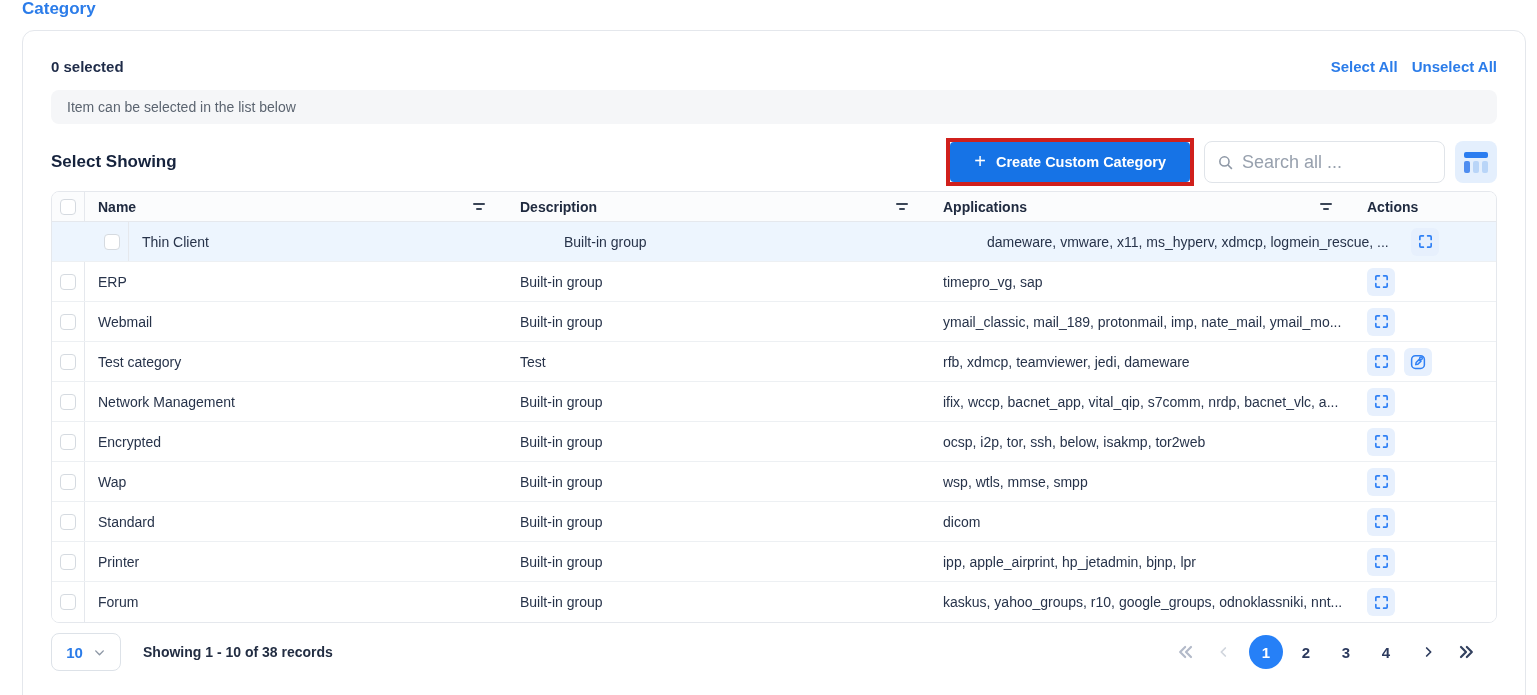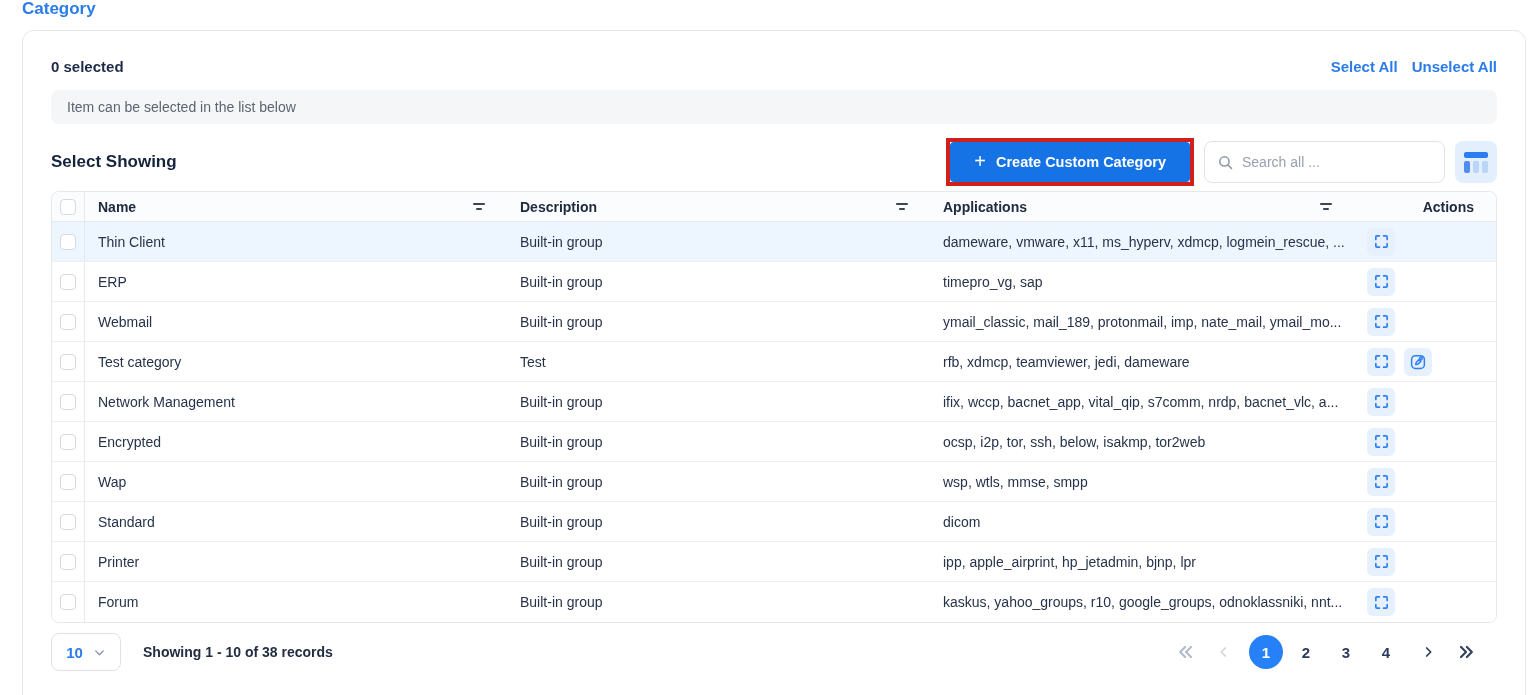--- a/index.html
+++ b/index.html
@@ -24,41 +24,41 @@
   .toolbar-right { display:flex; align-items:center; gap:10px; }
 
   .annotation-box { border:4px solid #d0201c; }
   .create-btn { display:flex; align-items:center; gap:10px; height:40px; padding:0 24px;
     background:#1673e6; color:#fff; border:none; border-radius:4px; font-size:14.5px; font-weight:700;
     font-family:"Liberation Sans", sans-serif; cursor:pointer; }
   .create-btn .plus { font-size:20px; font-weight:400; line-height:1; margin-top:-2px; }
 
   .search-box { width:241px; height:42px; border:1px solid #e0e4e9; border-radius:8px; background:#fff;
     display:flex; align-items:center; padding:0 12px; gap:8px; }
-  .search-box input { border:none; outline:none; flex:1; font-size:14px; color:#27334a;
+  .search-box input { border:none; outline:none; flex:1; font-size:18px; color:#27334a;
     font-family:"Liberation Sans", sans-serif; background:transparent; }
   .search-box input::placeholder { color:#98a1ae; }
 
   .col-btn { width:42px; height:42px; background:#e4effd; border:none; border-radius:8px;
     display:flex; align-items:center; justify-content:center; cursor:pointer; }
   .col-ic { width:24px; height:21px; display:flex; flex-direction:column; gap:3px; }
   .col-ic .bar-top { height:6px; border-radius:2px; background:#2b7df0; }
   .col-ic .bars { display:flex; gap:3px; flex:1; }
   .col-ic .bars i { flex:1; border-radius:2px; background:#b9d5f8; }
   .col-ic .bars i:first-child { background:#4f8df0; }
 
   .table-wrap { margin-top:4px; border:1px solid #e5e8ed; border-radius:8px; overflow:hidden; }
   .thead, .trow { display:grid; grid-template-columns:33px 422px 423px 424px 1fr; align-items:center; }
   .thead { height:30px; background:#fbfcfd; border-bottom:1px solid #e5e8ed; }
   .thead .hlabel { font-size:14px; font-weight:700; color:#202b40; }
   .hcell { display:flex; align-items:center; justify-content:space-between; padding:0 22px 0 13px; height:100%; }
-  .hcell.no-filter { justify-content:flex-end; }
+  .hcell.no-filter { justify-content:flex-start; }
   .trow { height:40px; border-bottom:1px solid #edf0f3; background:#fff; }
   .trow:last-child { border-bottom:none; }
-  .trow.highlighted { background:#edf5fe; }
+  .trow.highlighted { background:#edf5fe;padding-left:44px; }
   .cell { font-size:14px; color:#27334a; padding:0 13px; white-space:nowrap; overflow:hidden; }
   .cell-check { height:100%; display:flex; align-items:center; justify-content:center;
     border-right:1px solid #e5e8ed; padding:0; }
   .checkbox { width:16px; height:16px; border:1.5px solid #d5dae0; border-radius:4px; background:#fff; cursor:pointer; }
   .cell-actions { display:flex; gap:9px; padding:0 13px; overflow:visible; }
 
   .filter-ic { display:inline-flex; flex-direction:column; align-items:center; gap:3px; cursor:pointer; }
   .filter-ic i { display:block; height:2px; background:#3a4556; border-radius:1px; }
   .filter-ic i:first-child { width:12px; }
   .filter-ic i:last-child { width:6px; }

